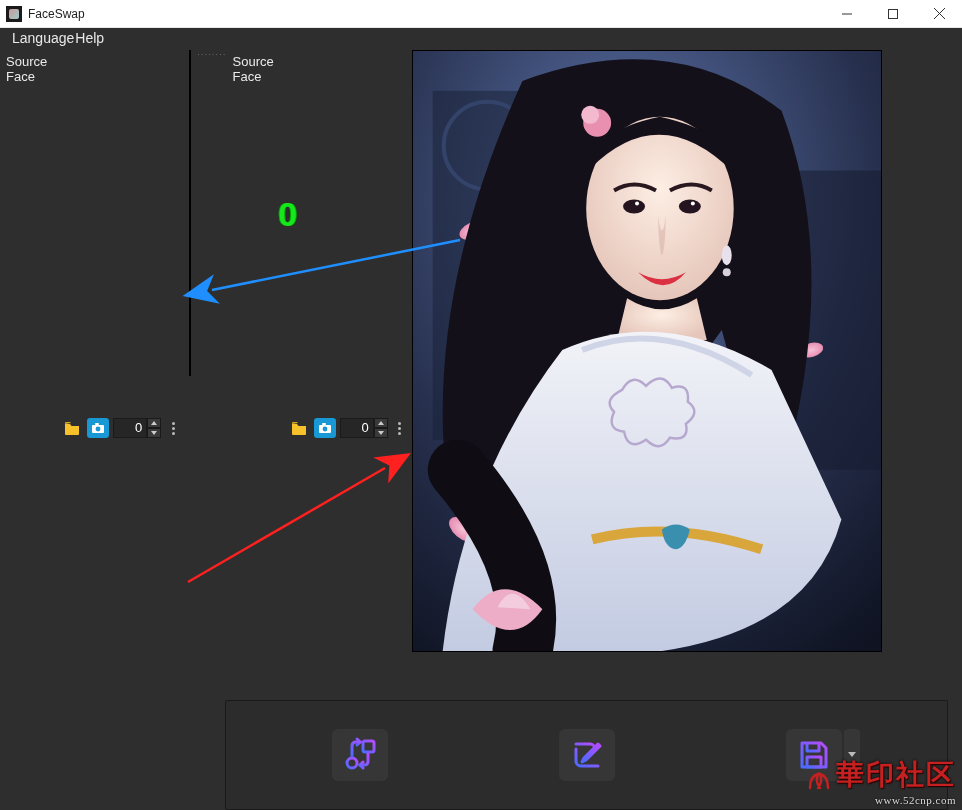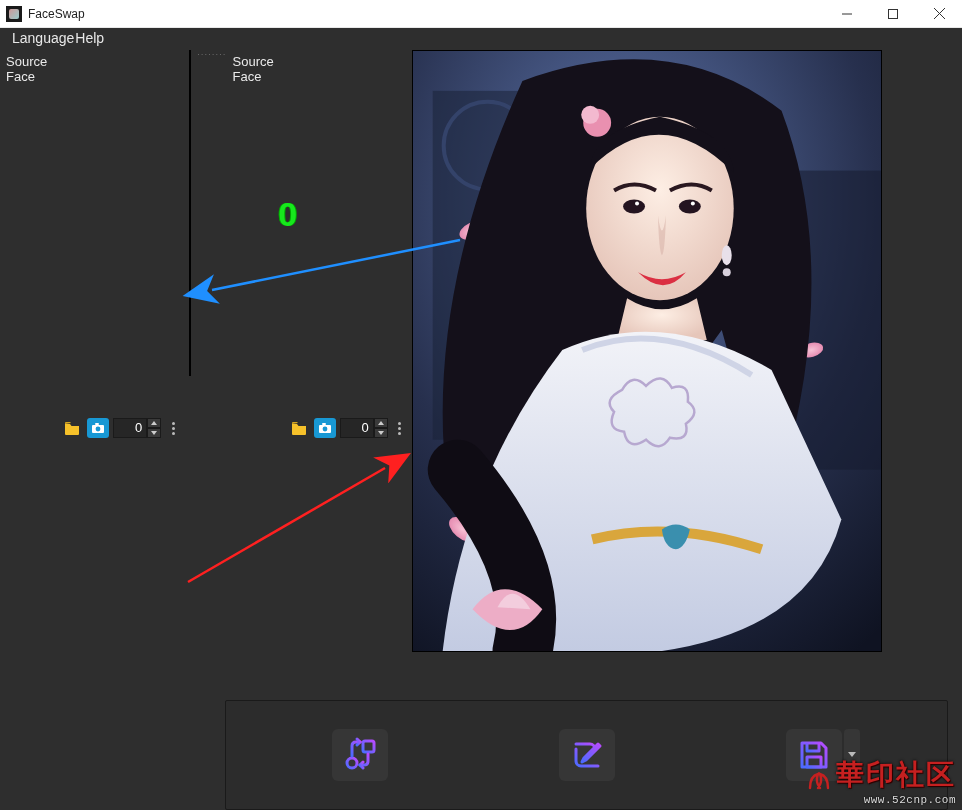--- a/index.html
+++ b/index.html
@@ -53,21 +53,21 @@
   .actbtn { width:56px; height:52px; border-radius:6px; background:#363636; display:flex; align-items:center; justify-content:center; position:relative; }
   .drop-caret { position:absolute; right:-18px; top:0; bottom:0; width:16px; background:#363636; border-radius:4px; display:flex; align-items:center; justify-content:center; }
   .gradsvg stop.a{ stop-color:#4b6bff;} .gradsvg stop.b{ stop-color:#b84bff;}
 
   
   .arrows-svg { position:absolute; left:0; top:0; pointer-events:none; }
 
   
   .watermark { position:absolute; right:6px; bottom:4px; text-align:right; font-family: "KaiTi","STKaiti",serif; }
   .watermark .big { color:#c62020; font-size:28px; font-weight:700; text-shadow:0 0 3px #000, 1px 1px 0 #400; letter-spacing:2px; display:flex; align-items:flex-end; gap:4px; justify-content:flex-end;}
-  .watermark .small { color:#ddd; font-size:11px; text-shadow:0 0 2px #000; letter-spacing:0.5px;font-family:Liberation Mono, monospace; }
+  .watermark .small { color:#ddd; font-size:11px; text-shadow:0 0 2px #000; letter-spacing:0.5px; }
 
   
   .face-illus { width:100%; height:100%; }
 </style>
 </head>
 <body>
 
 <div class="titlebar">
   <div class="appicon"></div>
   <div class="title">FaceSwap</div>

